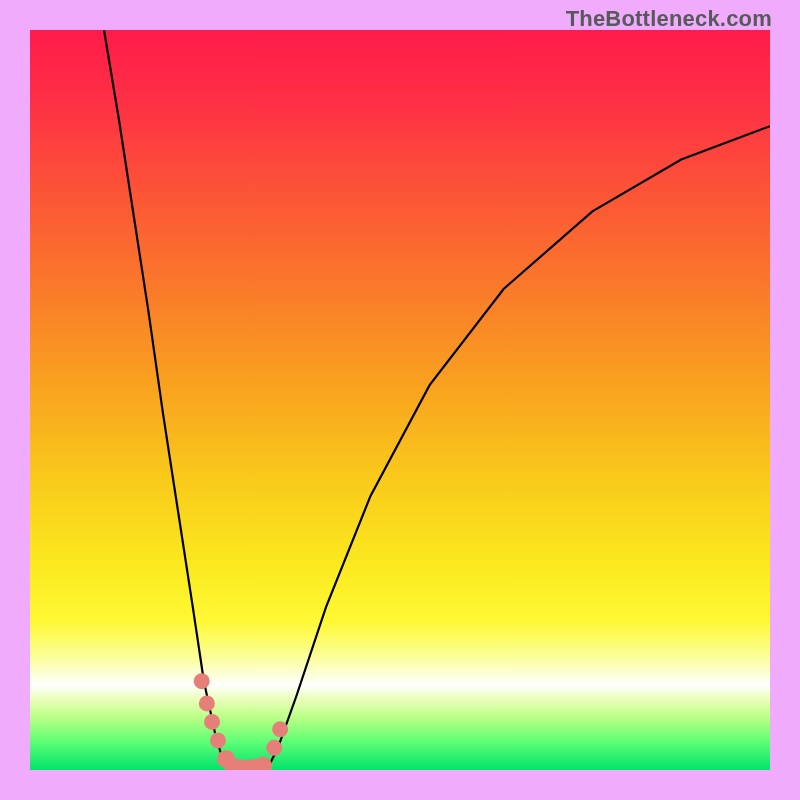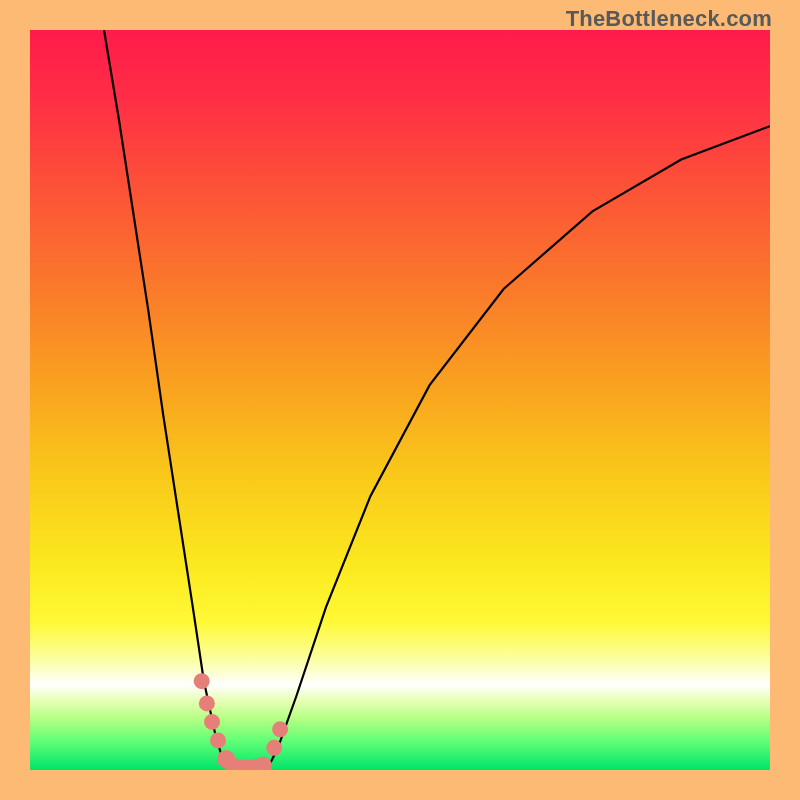--- a/index.html
+++ b/index.html
@@ -8,21 +8,21 @@
     width: 800px;
     height: 800px;
     overflow: hidden;
     background: #000000;
     font-family: Arial, Helvetica, sans-serif;
   }
   .chart-container {
     position: relative;
     width: 800px;
     height: 800px;
-    background: #fdba74;
+    background: #f0abfc;
   }
   .plot-area {
     position: absolute;
     left: 30px;
     top: 30px;
     width: 740px;
     height: 740px;
   }
   .gradient-bg {
     position: absolute;

